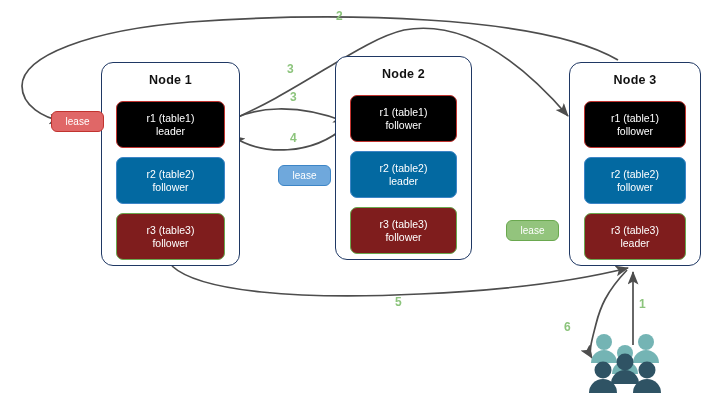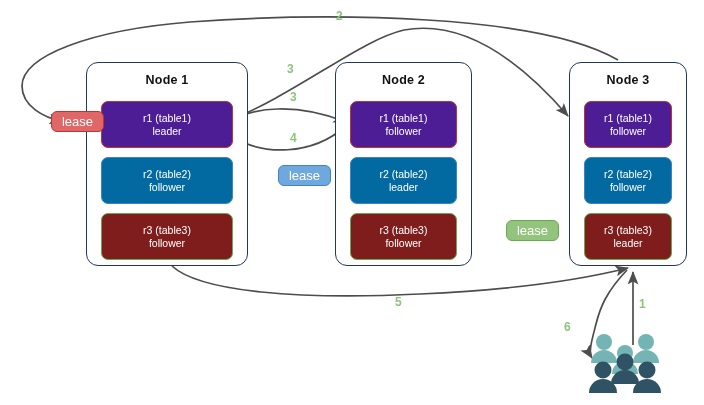--- a/index.html
+++ b/index.html
@@ -52,33 +52,33 @@
     display: flex;
     flex-direction: column;
     align-items: center;
     justify-content: center;
     color: #ffffff;
     font-size: 10.5px;
     line-height: 13px;
     text-align: center;
   }
   .replica .rl { display: block; }
-  .r-red   { background: #4c1d95; border: 1.4px solid #c1332f; }
+  .r-red   { background: #000000; border: 1.4px solid #c1332f; }
   .r-blue  { background: #0369a1; border: 1.4px solid #3d85c6; }
   .r-green { background: #7f1d1d; border: 1.4px solid #6aa84f; }
 
   .lease {
     position: absolute;
     border-radius: 6px;
     box-sizing: border-box;
     display: flex;
     align-items: center;
     justify-content: center;
     color: #ffffff;
-    font-size: 13px;
+    font-size: 10px;
     height: 21px;
   }
   .lease-red   { background: #e06767; border: 1.4px solid #c1332f; }
   .lease-blue  { background: #6fa8dc; border: 1.4px solid #3d85c6; }
   .lease-green { background: #93c47d; border: 1.4px solid #6aa84f; }
 
   .edge-label {
     position: absolute;
     color: #8cc47c;
     font-size: 12px;
@@ -117,53 +117,53 @@
   </svg>
 
   <div class="edge-label" style="left:336px; top:9px;">2</div>
   <div class="edge-label" style="left:287px; top:62px;">3</div>
   <div class="edge-label" style="left:290px; top:90px;">3</div>
   <div class="edge-label" style="left:290px; top:131px;">4</div>
   <div class="edge-label" style="left:395px; top:295px;">5</div>
   <div class="edge-label" style="left:639px; top:297px;">1</div>
   <div class="edge-label" style="left:564px; top:320px;">6</div>
 
-  <div class="node-box" style="left:86px; top:62px; width:162px; height:204px;">
+  <div class="node-box" style="left:101px; top:62px; width:139px; height:204px;">
     <div class="node-title">Node 1</div>
     <div class="replica r-red" style="top:38px;">
       <span class="rl">r1 (table1)</span>
       <span class="rl">leader</span>
     </div>
     <div class="replica r-blue" style="top:94px;">
       <span class="rl">r2 (table2)</span>
       <span class="rl">follower</span>
     </div>
     <div class="replica r-green" style="top:150px;">
       <span class="rl">r3 (table3)</span>
       <span class="rl">follower</span>
     </div>
   </div>
 
-  <div class="node-box" style="left:335px; top:62px; width:137px; height:204px;">
+  <div class="node-box" style="left:335px; top:56px; width:137px; height:204px;">
     <div class="node-title">Node 2</div>
     <div class="replica r-red" style="top:38px;">
       <span class="rl">r1 (table1)</span>
       <span class="rl">follower</span>
     </div>
     <div class="replica r-blue" style="top:94px;">
       <span class="rl">r2 (table2)</span>
       <span class="rl">leader</span>
     </div>
     <div class="replica r-green" style="top:150px;">
       <span class="rl">r3 (table3)</span>
       <span class="rl">follower</span>
     </div>
   </div>
 
-  <div class="node-box" style="left:569px; top:62px; width:118px; height:204px;">
+  <div class="node-box" style="left:569px; top:62px; width:132px; height:204px;">
     <div class="node-title">Node 3</div>
     <div class="replica r-red" style="top:38px;">
       <span class="rl">r1 (table1)</span>
       <span class="rl">follower</span>
     </div>
     <div class="replica r-blue" style="top:94px;">
       <span class="rl">r2 (table2)</span>
       <span class="rl">follower</span>
     </div>
     <div class="replica r-green" style="top:150px;">

